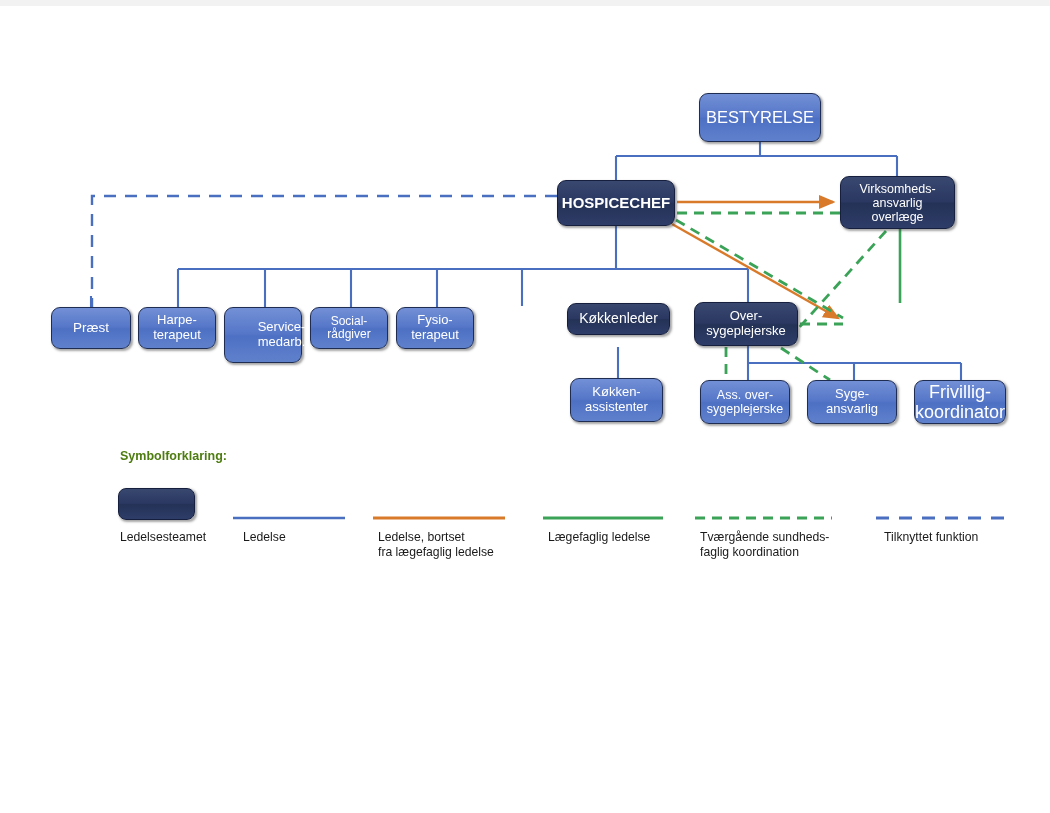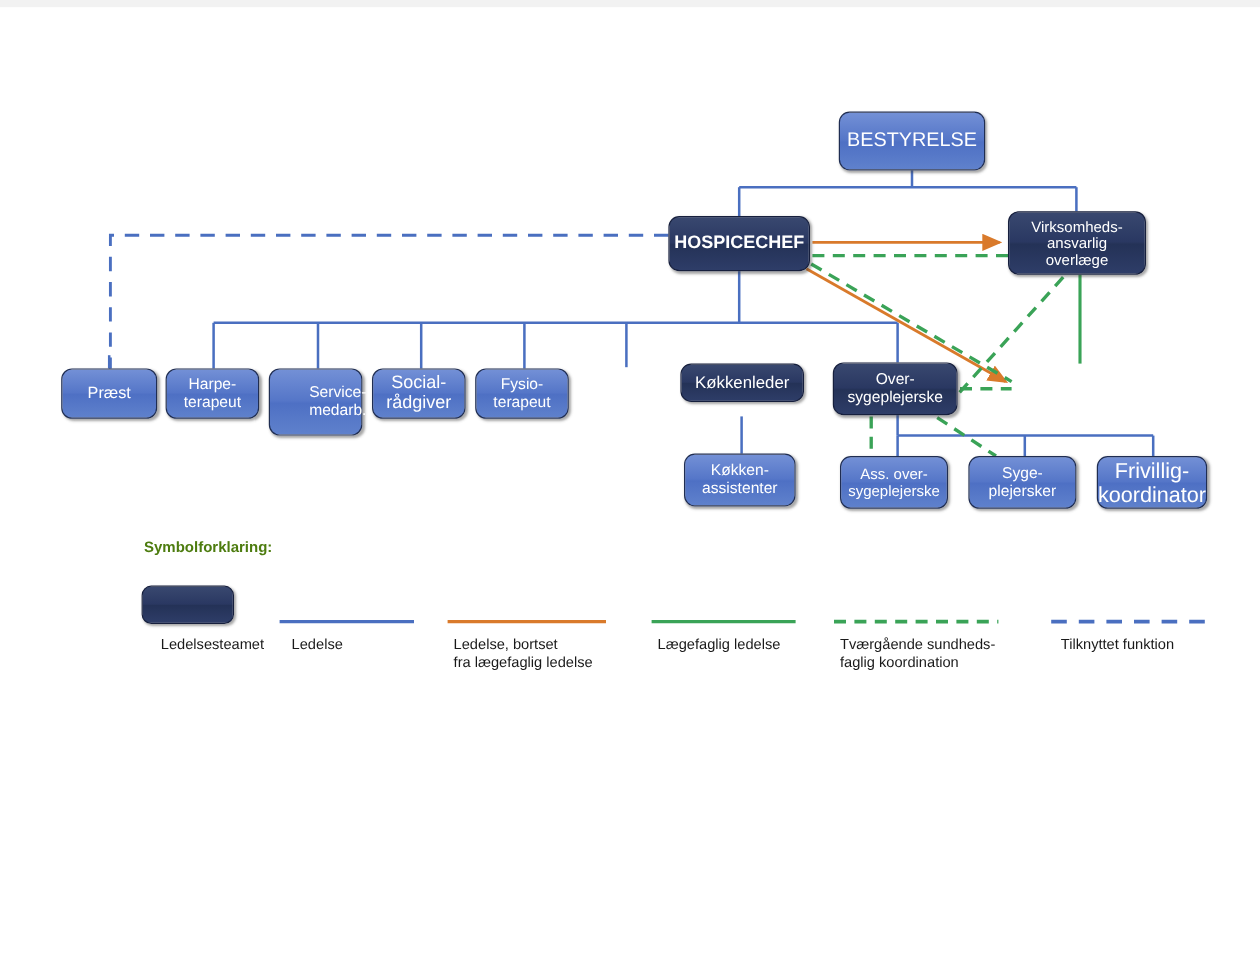--- a/index.html
+++ b/index.html
@@ -152,58 +152,58 @@
 overlæge</div>
 
   <div class="node light" style="left:51px;top:307px;width:80px;height:42px;font-size:13.5px;">Præst</div>
 
   <div class="node light" style="left:138px;top:307px;width:78px;height:42px;font-size:13px;">Harpe-
 terapeut</div>
 
   <div class="node light" style="left:224px;top:307px;width:78px;height:56px;font-size:13px;padding-left:40px;">Service-
 medarb.</div>
 
-  <div class="node light" style="left:310px;top:307px;width:78px;height:42px;font-size:15px;">Social-
+  <div class="node light" style="left:310px;top:307px;width:78px;height:42px;font-size:12px;">Social-
 rådgiver</div>
 
   <div class="node light" style="left:396px;top:307px;width:78px;height:42px;font-size:13px;">Fysio-
 terapeut</div>
 
 
   <div class="node dark" style="left:567px;top:303px;width:103px;height:32px;font-size:14px;">Køkkenleder</div>
 
   <div class="node dark" style="left:694px;top:302px;width:104px;height:44px;font-size:13px;">Over-
 sygeplejerske</div>
 
 
   <div class="node light" style="left:570px;top:378px;width:93px;height:44px;font-size:13px;">Køkken-
 assistenter</div>
 
   <div class="node light" style="left:700px;top:380px;width:90px;height:44px;font-size:12.5px;">Ass. over-
 sygeplejerske</div>
 
   <div class="node light" style="left:807px;top:380px;width:90px;height:44px;font-size:13px;">Syge-
-plejersker</div>
+ansvarlig</div>
 
   <div class="node light" style="left:914px;top:380px;width:92px;height:44px;font-size:18px;">Frivillig-
 koordinator</div>
 
   <div class="legend-title">Symbolforklaring:</div>
 
   <div class="legend-swatch-box"></div>
 
   <svg style="position:absolute;left:0;top:0;width:1050px;height:813px;pointer-events:none;">
     <line x1="233" y1="518" x2="345" y2="518" stroke="#4a6fc0" stroke-width="2.6"></line>
     <line x1="373" y1="518" x2="505" y2="518" stroke="#d97a2b" stroke-width="2.8"></line>
     <line x1="543" y1="518" x2="663" y2="518" stroke="#3aa357" stroke-width="2.8"></line>
     <line x1="695" y1="518" x2="832" y2="518" stroke="#3aa357" stroke-width="3.2" stroke-dasharray="10,7"></line>
     <line x1="876" y1="518" x2="1013" y2="518" stroke="#4a6fc0" stroke-width="3" stroke-dasharray="13,10"></line>
   </svg>
 
-  <div class="legend-label" style="left:134px;top:530px;">Ledelsesteamet</div>
+  <div class="legend-label" style="left:120px;top:530px;">Ledelsesteamet</div>
   <div class="legend-label" style="left:243px;top:530px;">Ledelse</div>
   <div class="legend-label" style="left:378px;top:530px;">Ledelse, bortset
 fra lægefaglig ledelse</div>
   <div class="legend-label" style="left:548px;top:530px;">Lægefaglig ledelse</div>
   <div class="legend-label" style="left:700px;top:530px;">Tværgående sundheds-
 faglig koordination</div>
   <div class="legend-label" style="left:884px;top:530px;">Tilknyttet funktion</div>
 
 </div>
 

